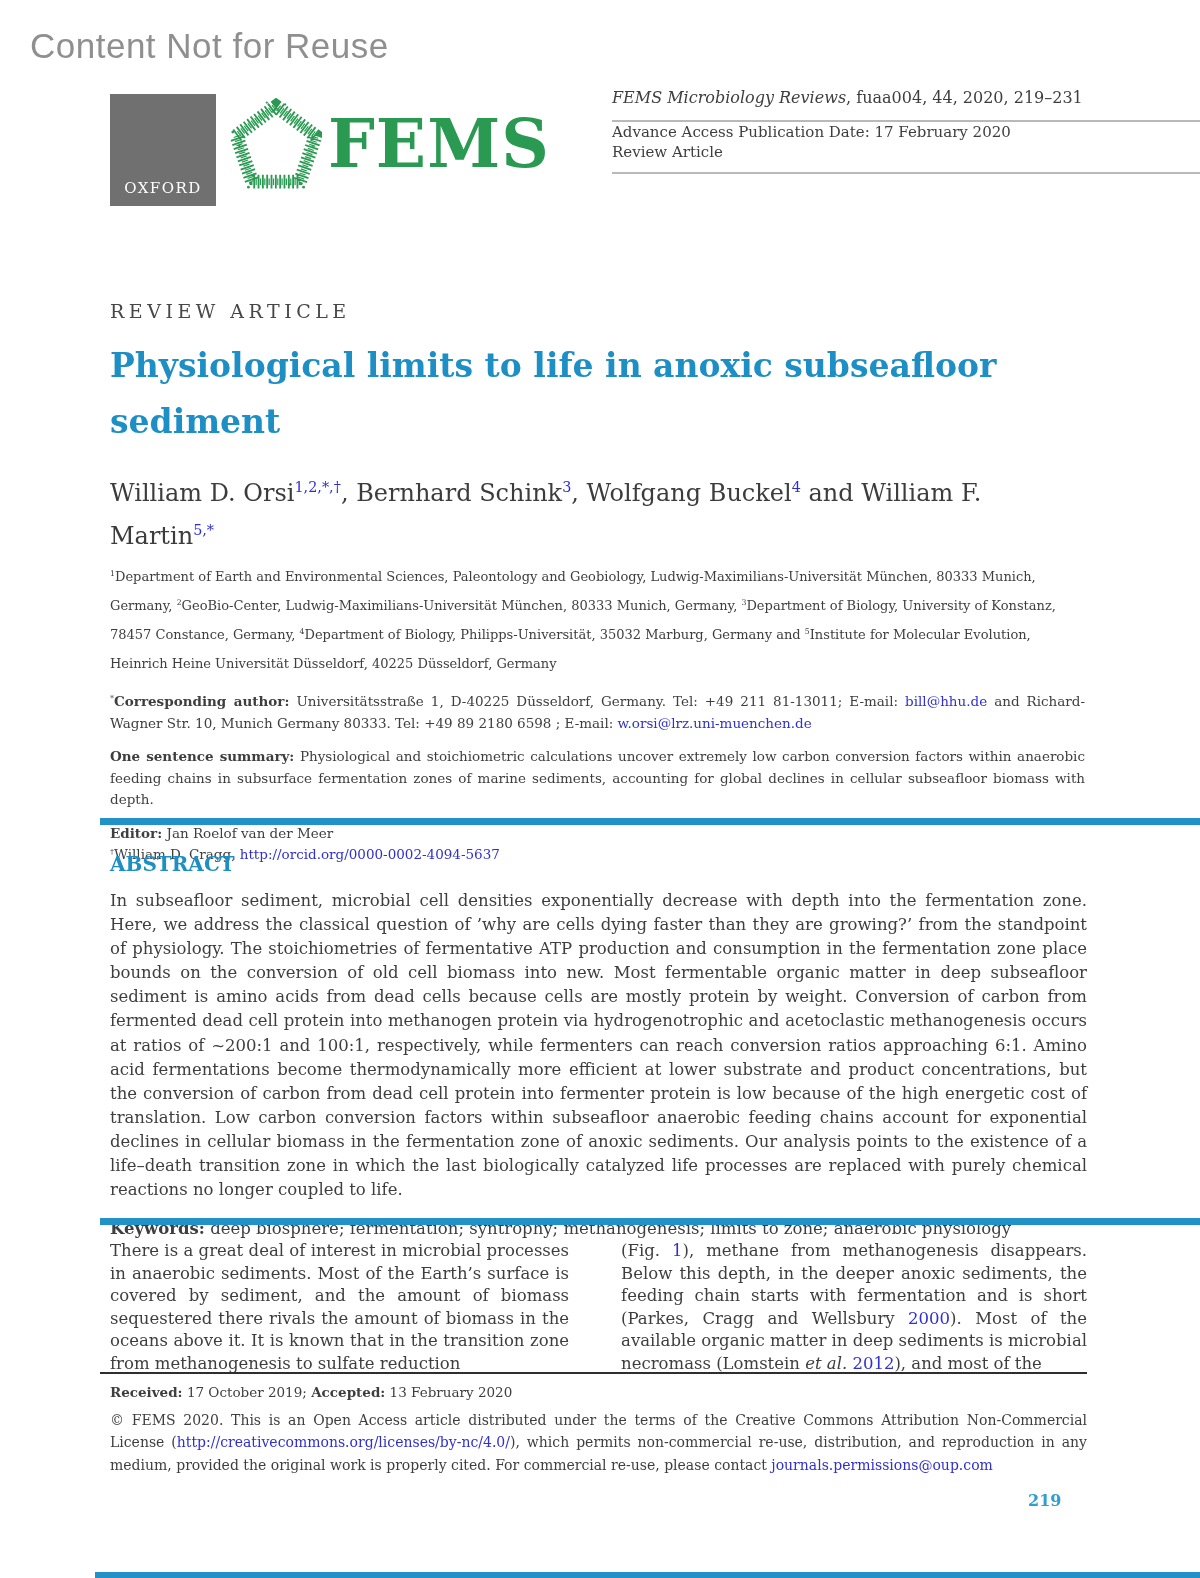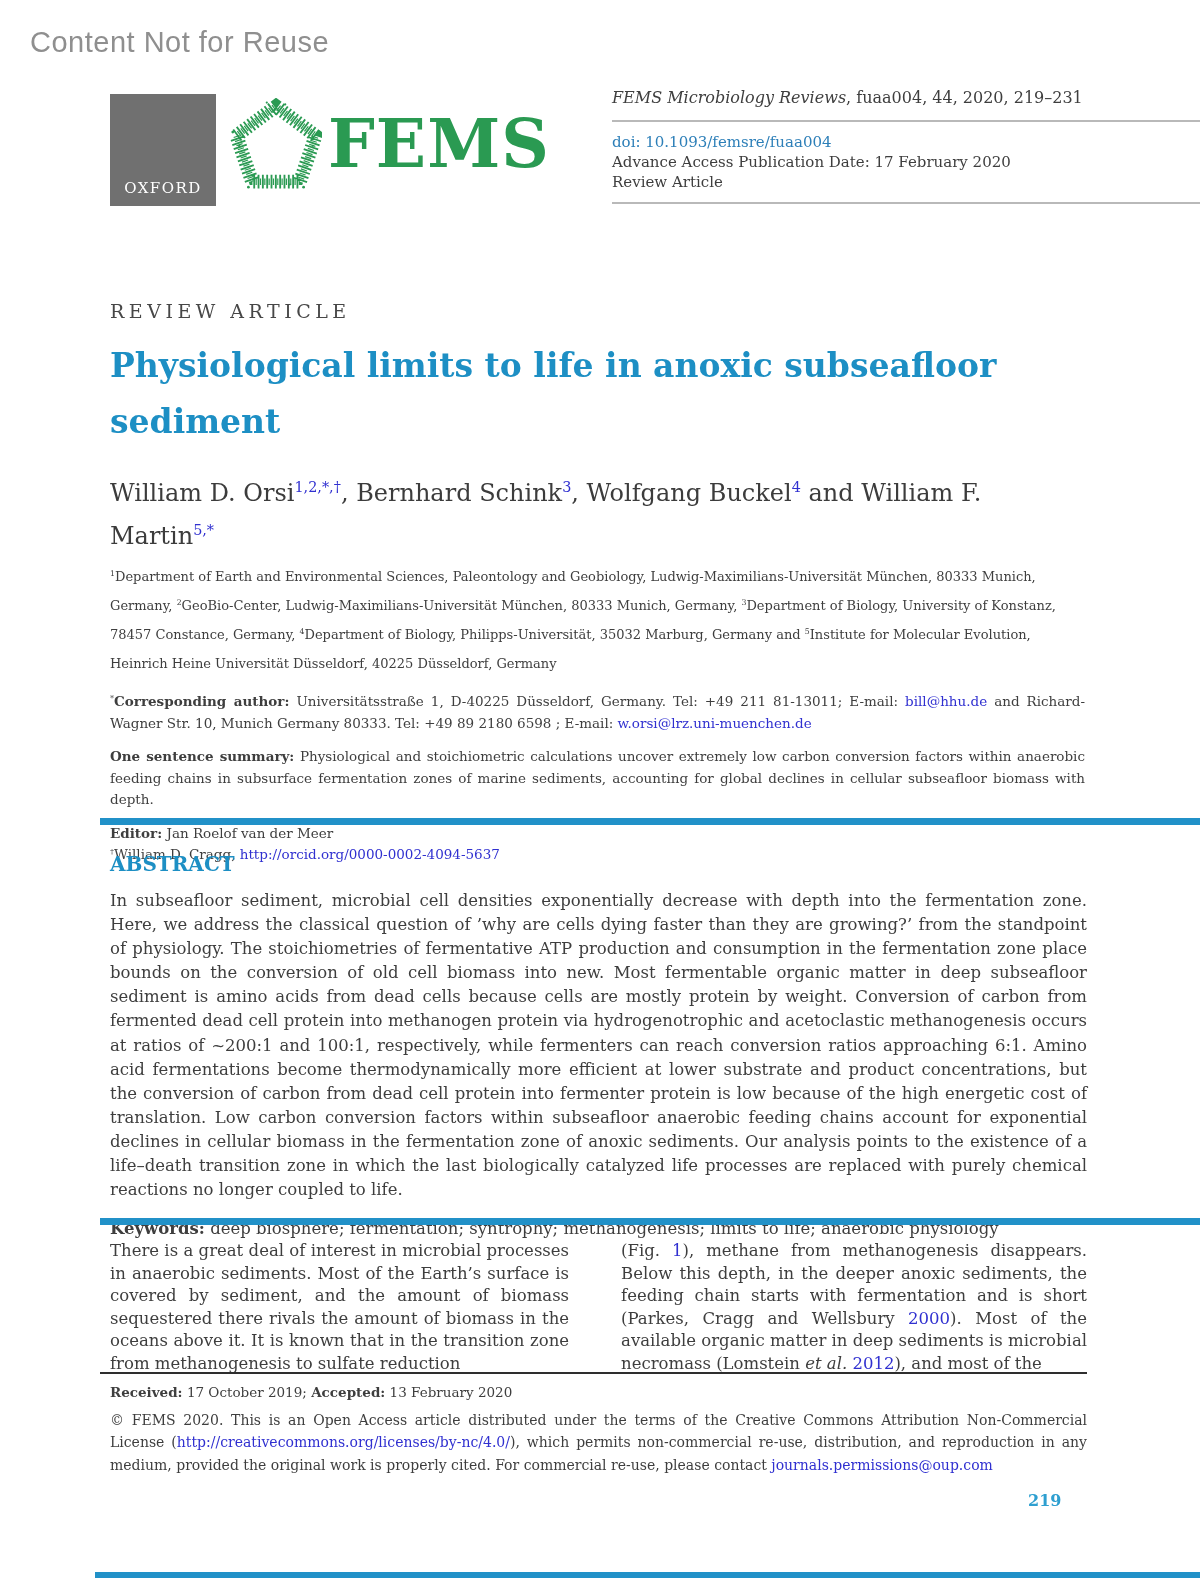--- a/index.html
+++ b/index.html
@@ -14,21 +14,21 @@
   .abs{position:absolute;}
   p{margin:0;}
   a{text-decoration:none;color:var(--link);cursor:pointer;}
   a.doi{color:var(--doilink);}
   sup{font-size:60%;vertical-align:super;line-height:0;}
   sup.c-link{color:var(--link);}
   b{font-weight:bold;color:inherit;}
   i{font-style:italic;}
 
   .watermark{left:30px;top:26px;font-family:"Liberation Sans",sans-serif;
-    font-size:29px;color:var(--wm);letter-spacing:0.5px;}
+    font-size:35px;color:var(--wm);letter-spacing:0.5px;}
 
   .oxford-box{left:110px;top:94px;width:106px;height:112px;background:var(--oxford);
     display:flex;align-items:flex-end;justify-content:center;}
   .oxford-box span{color:#ffffff;font-size:15px;letter-spacing:1.5px;margin-bottom:9px;}
 
   .fems-logo{left:230px;top:98px;display:flex;align-items:center;}
   .fems-word{font-size:66px;font-weight:bold;color:var(--green);letter-spacing:1px;
     line-height:1;margin-left:6px;transform:scaleY(1.02);}
 
   .jhead{left:612px;top:88px;width:588px;font-size:16px;}
@@ -89,21 +89,20 @@
       <circle cx="10" cy="52" r="1.3" fill="var(--green)"></circle>
     <circle cx="3" cy="37" r="1.5" fill="var(--green)"></circle>
       <circle cx="40" cy="5" r="1.2" fill="var(--green)"></circle>
   </svg>
   <div class="fems-word">FEMS</div>
 </div>
 
 <div class="abs jhead">
   <p class="cite"><i>FEMS Microbiology Reviews</i><span>, fuaa004, 44, 2020, 219–231</span></p>
   <div class="hrule"></div>
-  <p class="small doi-line"><a class="doi">doi: 10.1093/femsre/fuaa004</a></p>
   <p class="small">Advance Access Publication Date: 17 February 2020</p>
   <p class="small">Review Article</p>
   <div class="hrule rule2"></div>
 </div>
 
 <div class="abs article-head">
   <div class="kicker">REVIEW ARTICLE</div>
   <h1 class="title">Physiological limits to life in anoxic subseafloor sediment</h1>
   <p class="authors"><span>William D. Orsi</span><sup class="c-link">1,2,*,†</sup><span>, Bernhard Schink</span><sup class="c-link">3</sup><span>, Wolfgang Buckel</span><sup class="c-link">4</sup><span> and William F. Martin</span><sup class="c-link">5,*</sup></p>
   <p class="affils"><sup>1</sup><span>Department of Earth and Environmental Sciences, Paleontology and Geobiology, Ludwig-Maximilians-Universität München, 80333 Munich, Germany, </span><sup>2</sup><span>GeoBio-Center, Ludwig-Maximilians-Universität München, 80333 Munich, Germany, </span><sup>3</sup><span>Department of Biology, University of Konstanz, 78457 Constance, Germany, </span><sup>4</sup><span>Department of Biology, Philipps-Universität, 35032 Marburg, Germany and </span><sup>5</sup><span>Institute for Molecular Evolution, Heinrich Heine Universität Düsseldorf, 40225 Düsseldorf, Germany</span></p>
@@ -111,21 +110,21 @@
   <p class="fineprint summary"><b>One sentence summary:</b><span>  Physiological and stoichiometric calculations uncover extremely low carbon conversion factors within anaerobic feeding chains in subsurface fermentation zones of marine sediments, accounting for global declines in cellular subseafloor biomass with depth.</span></p>
   <p class="fineprint editor"><b>Editor:</b><span> Jan Roelof van der Meer</span></p>
   <p class="fineprint"><sup>†</sup><span>William D. Cragg, </span><a>http://orcid.org/0000-0002-4094-5637</a></p>
 </div>
 
 <div class="abs rule-abstract"></div>
 
 <div class="abs abstract">
   <h2>ABSTRACT</h2>
   <p class="atext">In subseafloor sediment, microbial cell densities exponentially decrease with depth into the fermentation zone. Here, we address the classical question of ’why are cells dying faster than they are growing?’ from the standpoint of physiology. The stoichiometries of fermentative ATP production and consumption in the fermentation zone place bounds on the conversion of old cell biomass into new. Most fermentable organic matter in deep subseafloor sediment is amino acids from dead cells because cells are mostly protein by weight. Conversion of carbon from fermented dead cell protein into methanogen protein via hydrogenotrophic and acetoclastic methanogenesis occurs at ratios of ~200:1 and 100:1, respectively, while fermenters can reach conversion ratios approaching 6:1. Amino acid fermentations become thermodynamically more efficient at lower substrate and product concentrations, but the conversion of carbon from dead cell protein into fermenter protein is low because of the high energetic cost of translation. Low carbon conversion factors within subseafloor anaerobic feeding chains account for exponential declines in cellular biomass in the fermentation zone of anoxic sediments. Our analysis points to the existence of a life–death transition zone in which the last biologically catalyzed life processes are replaced with purely chemical reactions no longer coupled to life.</p>
-  <p class="keywords"><b>Keywords:</b><span> deep biosphere; fermentation; syntrophy; methanogenesis; limits to life; anaerobic physiology</span></p>
+  <p class="keywords"><b>Keywords:</b><span> deep biosphere; fermentation; syntrophy; methanogenesis; limits to zone; anaerobic physiology</span></p>
 </div>
 
 <div class="abs rule-keywords"></div>
 
 <div class="abs columns">
   <p class="col-left">There is a great deal of interest in microbial processes in anaerobic sediments. Most of the Earth’s surface is covered by sediment, and the amount of biomass sequestered there rivals the amount of biomass in the oceans above it. It is known that in the transition zone from methanogenesis to sulfate reduction</p>
   <p class="col-right"><span>(Fig. </span><a>1</a><span>), methane from methanogenesis disappears. Below this depth, in the deeper anoxic sediments, the feeding chain starts with fermentation and is short (Parkes, Cragg and Wellsbury </span><a>2000</a><span>). Most of the available organic matter in deep sediments is microbial necromass (Lomstein </span><i>et al.</i><span> </span><a>2012</a><span>), and most of the</span></p>
 </div>
 
 <div class="abs foot-rule"></div>

